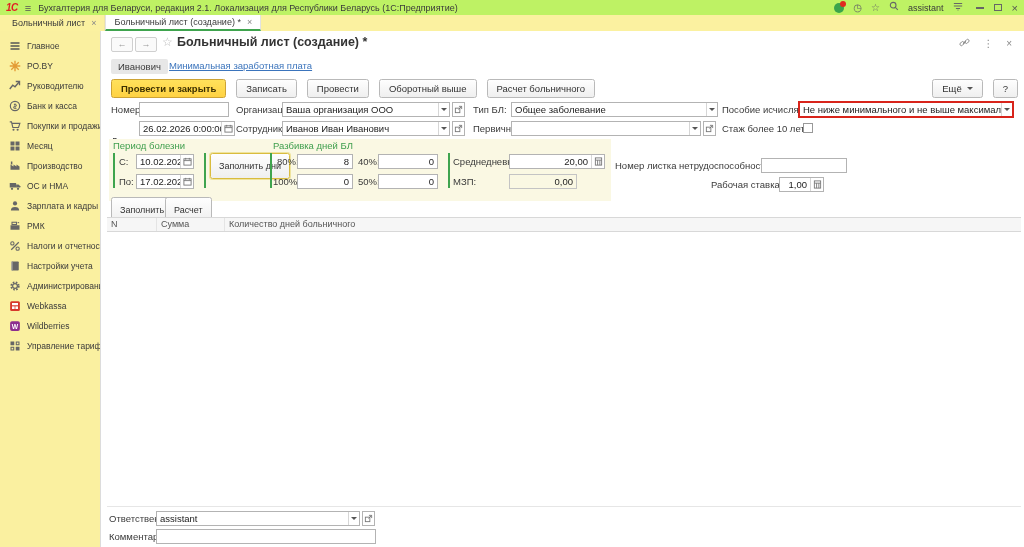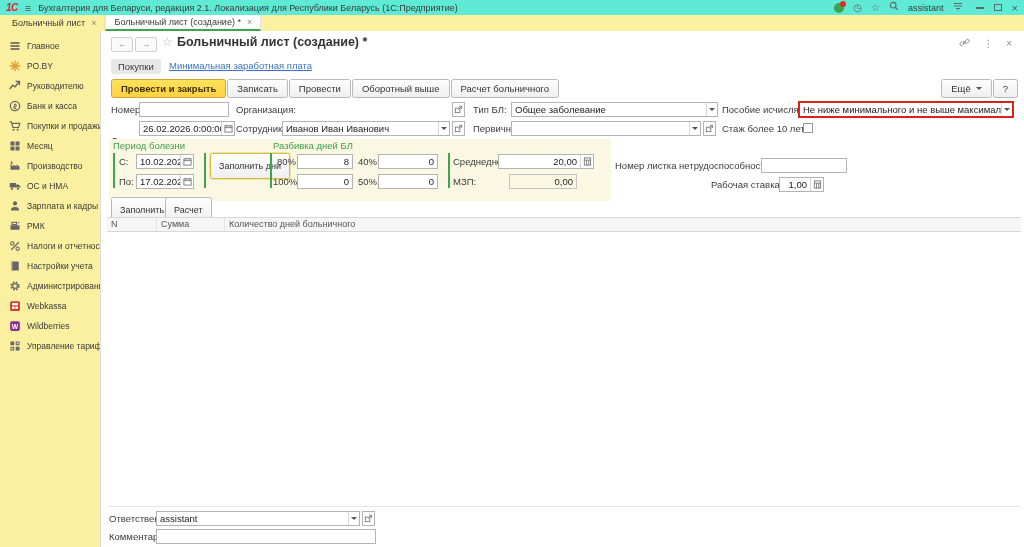--- a/index.html
+++ b/index.html
@@ -1,21 +1,21 @@
 <!DOCTYPE html>
 <html><head>
 <meta charset="utf-8">
 <style>
   * { margin:0; padding:0; box-sizing:border-box; }
   html,body { width:1024px; height:547px; overflow:hidden; }
   body { font-family:"Liberation Sans", sans-serif; }
   #app { position:relative; width:1024px; height:547px; background:#fff; }
 
   
-  .topbar { position:absolute; left:0; top:0; width:1024px; height:15px; background:#5eead4;
+  .topbar { position:absolute; left:0; top:0; width:1024px; height:15px; background:#bef264;
             display:flex; align-items:center; padding:0 6px; gap:7px; }
   .logo { color:#E31E24; font-weight:bold; font-size:10px; font-style:italic; letter-spacing:-0.5px; }
   .hamburger { font-size:11px; color:#555; line-height:10px; cursor:pointer; }
   .wtitle { font-size:9px; color:#3a3a3a; white-space:nowrap; }
   .wright { margin-left:auto; display:flex; align-items:center; gap:9px; }
   .wicon { font-size:10px; color:#666; line-height:12px; cursor:pointer; }
   .notif { position:relative; width:10px; height:10px; border-radius:50%; background:#3BA44C; }
   .notif .badge { position:absolute; right:-2px; top:-2px; width:6px; height:6px; border-radius:50%; background:#E02B20; }
   .user { font-size:9px; color:#3a3a3a; }
   .winctl { display:flex; align-items:center; gap:10px; margin-left:4px; }
@@ -46,21 +46,21 @@
   .favstar { position:absolute; left:57px; top:4px; font-size:12px; color:#BBB; cursor:pointer; }
   .ptitle { position:absolute; left:72px; top:4px; font-size:12.5px; font-weight:bold; color:#333; white-space:nowrap; }
   .formicons { position:absolute; right:12px; top:6px; display:flex; align-items:center; gap:13px; }
   .fic { font-size:10px; color:#888; cursor:pointer; line-height:12px; }
   .fic svg { width:11px; height:11px; }
 
   .chip { position:absolute; left:6px; top:28px; height:15px; background:#E7E7E7; border-radius:2px;
           font-size:9.5px; color:#3a3a3a; line-height:15px; padding:0 7px; cursor:pointer; }
   .navlink { position:absolute; left:64px; top:29px; font-size:9.5px; color:#3B74BC; text-decoration:underline; cursor:pointer; white-space:nowrap; }
 
-  .toolbar { position:absolute; left:6px; right:6px; top:48px; height:19px; display:flex; align-items:center; gap:1px; }
+  .toolbar { position:absolute; left:6px; right:6px; top:48px; height:19px; display:flex; align-items:center; gap:10px; }
   .btn { height:19px; padding:0 9px; font-size:9.5px; color:#333; background:linear-gradient(#FEFEFE,#EFEFEF);
          border:1px solid #B9B9B9; border-radius:2.5px; display:inline-flex; align-items:center; gap:5px; cursor:pointer; white-space:nowrap; }
   .btn.primary { background:linear-gradient(#FFE15B,#FFD243); border-color:#CDA335; font-weight:bold; color:#3c3000; }
   .btn.sm { height:16px; padding:12px 8px; font-size:9px; }
   .btn.hl { border-color:#D9BC3F; box-shadow:0 0 0 1px #EFE49E; }
   .spacer { margin-left:auto; }
 
   .fld { position:absolute; height:15px; display:flex; align-items:stretch; background:#fff; border:1px solid #B3B3B3; cursor:text; }
   .fld .txt { flex:1; font-size:9.5px; line-height:13px; padding:0 3px; white-space:nowrap; overflow:hidden; color:#222; }
   .fld .txt.num { text-align:right; }
@@ -302,40 +302,46 @@
         <svg viewBox="0 0 12 12">
             <path d="M4.6 7.4l2.8-2.8" stroke="#888" stroke-width="1.2"></path>
             <rect x="0.8" y="5.6" width="5" height="3.2" rx="1.6" fill="none" stroke="#888" transform="rotate(-45 3.3 7.2)"></rect>
             <rect x="6.2" y="3.2" width="5" height="3.2" rx="1.6" fill="none" stroke="#888" transform="rotate(-45 8.7 4.8)"></rect>
           </svg>
       </span>
       <span class="fic">⋮</span>
       <span class="fic">×</span>
     </div>
 
-    <div class="chip">Покупки</div>
+    <div class="chip">Иванович</div>
     <div class="navlink">Минимальная заработная плата</div>
 
     <div class="toolbar" id="toolbar">
       <div class="btn primary">Провести и закрыть</div>
         <div class="btn">Записать</div>
         <div class="btn">Провести</div>
         <div class="btn">Оборотный выше</div>
         <div class="btn">Расчет больничного</div>
         <span class="spacer"></span>
       <div class="btn">
         <span>Ещё</span>
         <span class="caret"></span>
       </div>
       <div class="btn">?</div>
     </div>
 
     <div class="lbl" style="left:6px; top:71px">Номер:</div>
     <input class="ifld" style="left: 34px; top: 71px; width: 90px;" value="">
     <div class="lbl" style="left:131px; top:71px">Организация:</div>
+    <div class="fld" style="left:177px; top:71px; width:168px">
+      <span class="txt">Ваша организация ООО</span>
+      <span class="dd">
+          <span class="caret"></span>
+        </span>
+    </div>
     <div class="openbtn" style="left:347px; top:71px">
       <svg viewBox="0 0 10 10">
           <rect x="1.5" y="3.5" width="5" height="5" fill="none" stroke="#777"></rect>
           <path d="M5 5l3.5-3.5M5.5 1.5h3v3" fill="none" stroke="#777"></path>
         </svg>
     </div>
     <div class="lbl" style="left:368px; top:71px">Тип БЛ:</div>
     <div class="fld" style="left:406px; top:71px; width:207px">
       <span class="txt">Общее заболевание</span>
       <span class="dd">
@@ -429,21 +435,21 @@
     <div class="fld" style="left:192px; top:143px; width:56px">
       <span class="txt num">0</span>
     </div>
     <div class="lbl" style="left:253px; top:143px">50%:</div>
     <div class="fld" style="left:273px; top:143px; width:60px">
       <span class="txt num">0</span>
     </div>
 
     <div class="gbar" style="left:343px"></div>
     <div class="lbl" style="left:348px; top:123px">Среднедневная:</div>
-    <div class="fld" style="left:393px; top:123px; width:96px">
+    <div class="fld" style="left:404px; top:123px; width:96px">
       <span class="txt num">20,00</span>
       <span class="sbtn">
         <svg viewBox="0 0 10 10">
             <rect x="1.5" y="1" width="7" height="8" fill="none" stroke="#777"></rect>
             <path d="M1.5 3.5h7M4 3.5v5.5M6.5 3.5v5.5" stroke="#777"></path>
           </svg>
       </span>
     </div>
     <div class="lbl" style="left:348px; top:143px">МЗП:</div>
     <div class="fld ro" style="left:404px; top:143px; width:68px">

